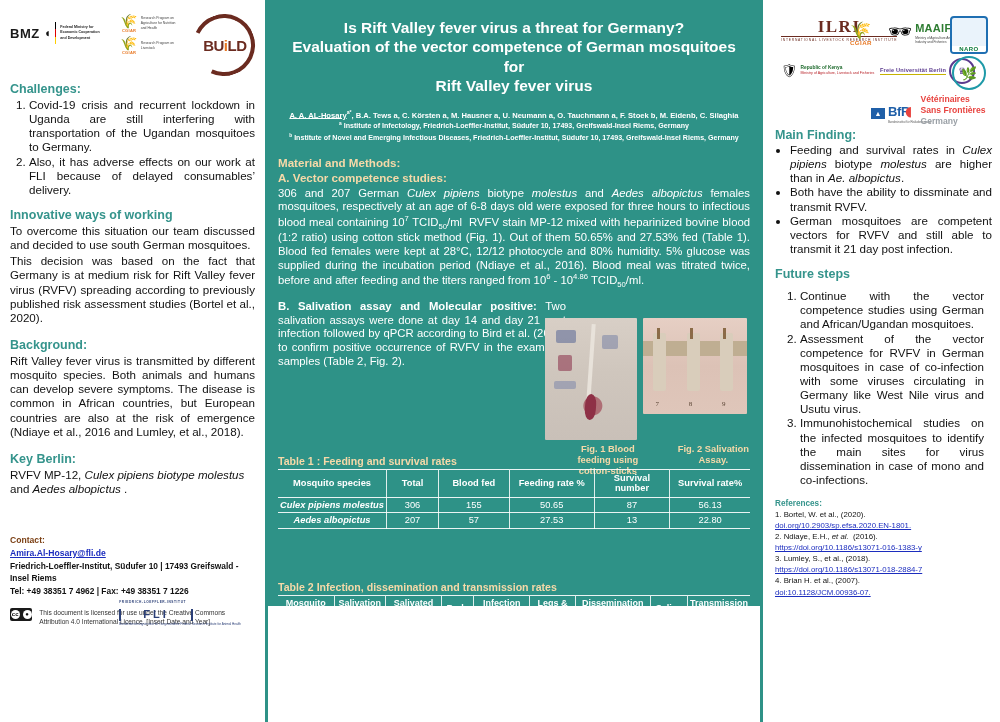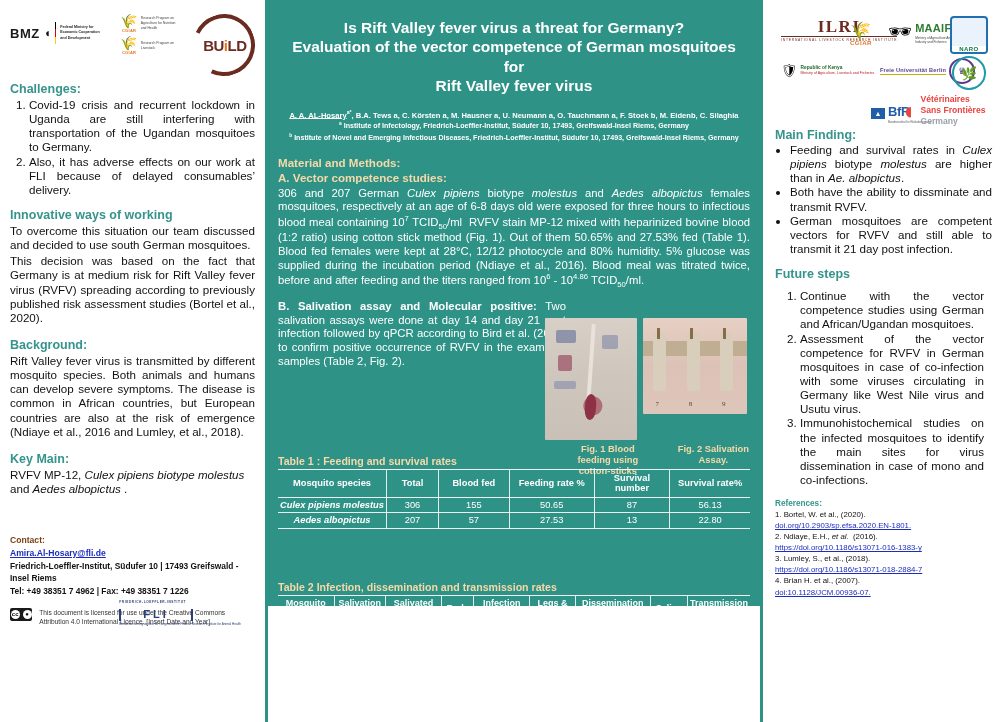--- a/index.html
+++ b/index.html
@@ -209,21 +209,21 @@
     <p class="body-txt">To overcome this situation our team discussed and decided to use south German mosquitoes.</p>
     <p class="body-txt">This decision was based on the fact that Germany is at medium risk for Rift Valley fever virus (RVFV) spreading according to previously published risk assessment studies (Bortel et al., 2020).</p>
 
     <div class="gap"></div>
 
     <h3 class="sec">Background:</h3>
     <p class="body-txt">Rift Valley fever virus is transmitted by different mosquito species. Both animals and humans can develop severe symptoms. The disease is common in African countries, but European countries are also at the risk of emergence (Ndiaye et al., 2016 and Lumley, et al., 2018).</p>
 
     <div class="gap"></div>
 
-    <h3 class="sec">Key Main:</h3>
+    <h3 class="sec">Key Berlin:</h3>
     <p class="body-txt" style="text-align:left"><span>RVFV MP-12, </span><i>Culex pipiens biotype molestus</i><span> and </span><i>Aedes albopictus</i><span> .</span></p>
 
     <div class="fli-logo">
       <div class="fli-top">FRIEDRICH-LOEFFLER-INSTITUT</div>
       <div class="fli-main">FLI</div>
       <div class="fli-bot">Bundesforschungsinstitut für Tiergesundheit Federal Research Institute for Animal Health</div>
     </div>
 
     <div class="contact-wrap" style="margin-top:38px">
       <div class="contact-block">

